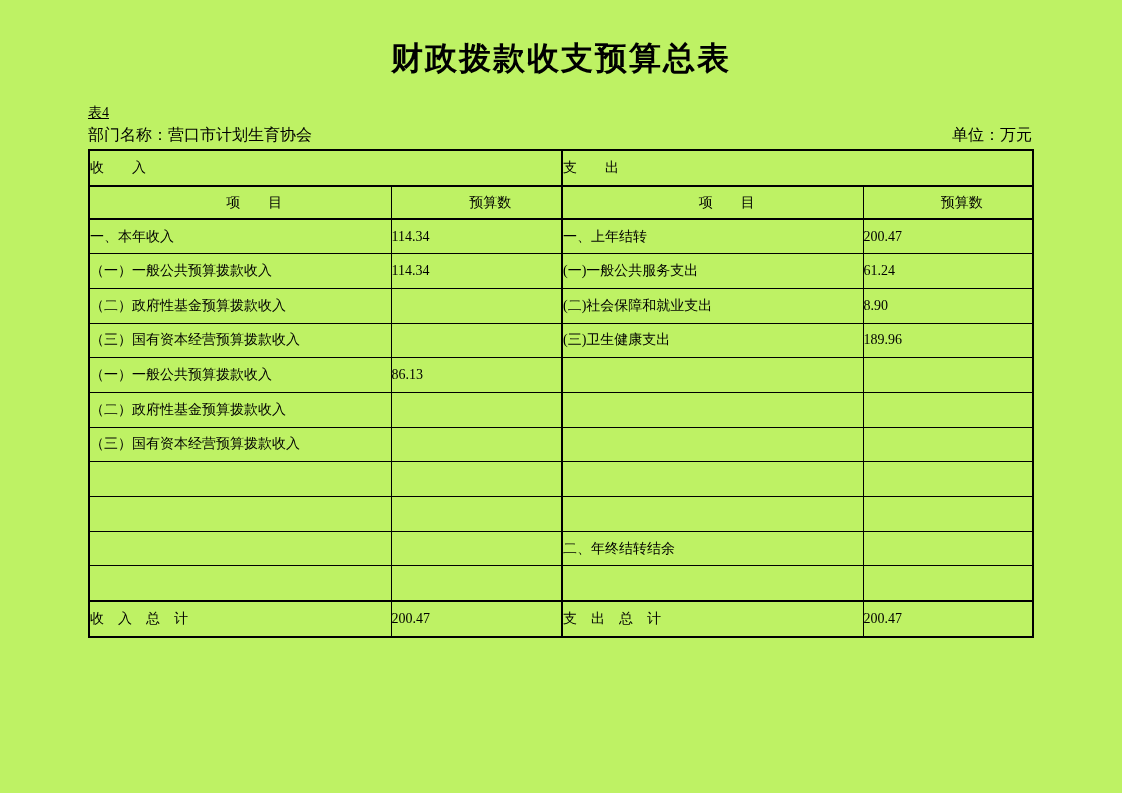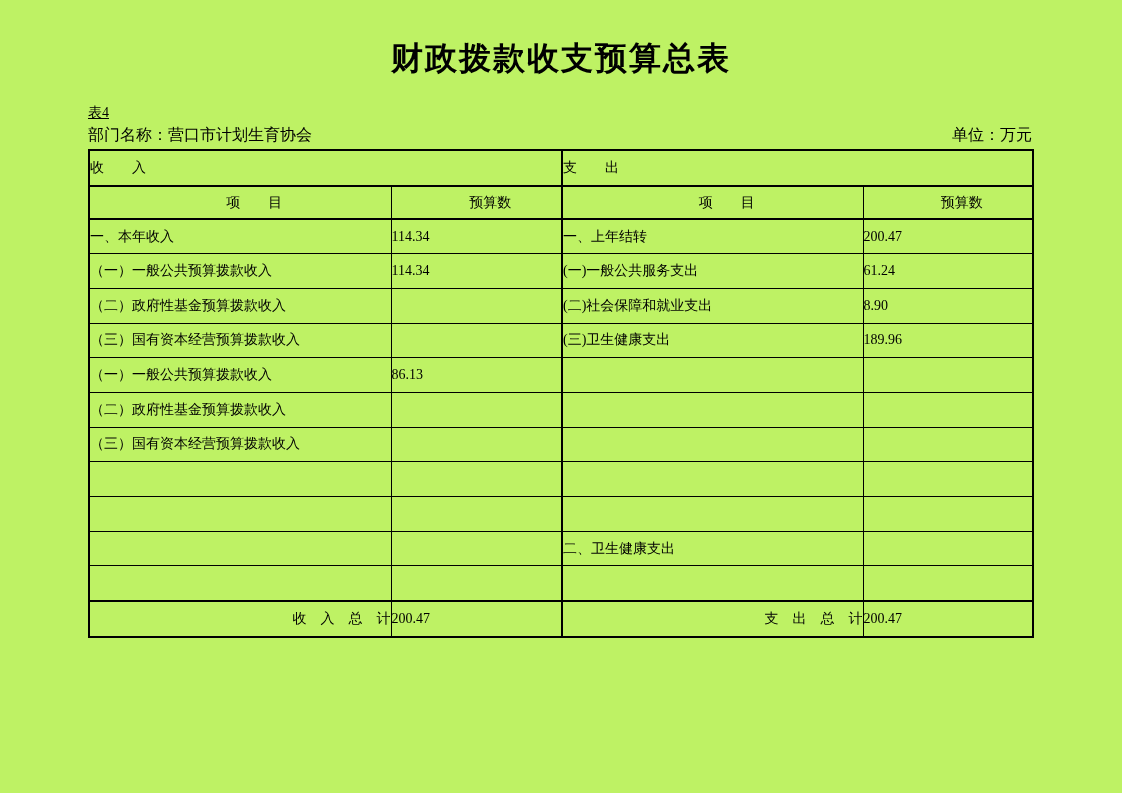--- a/index.html
+++ b/index.html
@@ -65,21 +65,21 @@
     font-weight: normal;
     vertical-align: middle;
   }
   tr.h1 th { height: 34px; text-align: left; border-bottom: 2px solid #000; }
   tr.h2 th { height: 31px; text-align: center; border-bottom: 2px solid #000; padding-left: 28px; }
   tbody tr.data-row { height: 34.7px; padding-left: 33px; }
   td.item { text-align: left; padding-left: 4px; }
   td.num  { text-align: left; padding-right: 5px; }
   .mid-divider { border-left: 2.5px solid #000 !important; }
   tr.total-row td { border-top: 2.5px solid #000; height: 34px; }
-  tr.total-row td.total-label { text-align: right; padding-left: 10px; margin-left: 36px; }
+  tr.total-row td.total-label { text-align: left; padding-left: 0; margin-left: 36px; }
 </style>
 </head>
 <body>
 
 <div class="page">
 
   <div class="doc-title">财政拨款收支预算总表</div>
 
   <div class="table-label">表4</div>
 
@@ -158,21 +158,21 @@
       </tr>
       <tr class="data-row">
         <td class="item"></td>
         <td class="num"></td>
         <td class="item mid-divider"></td>
         <td class="num"></td>
       </tr>
       <tr class="data-row">
         <td class="item"></td>
         <td class="num"></td>
-        <td class="item mid-divider">二、卫生健康支出</td>
+        <td class="item mid-divider">二、年终结转结余</td>
         <td class="num"></td>
       </tr>
       <tr class="data-row">
         <td class="item"></td>
         <td class="num"></td>
         <td class="item mid-divider"></td>
         <td class="num"></td>
       </tr>
       <tr class="total-row">
         <td class="total-label">收　入　总　计</td>

